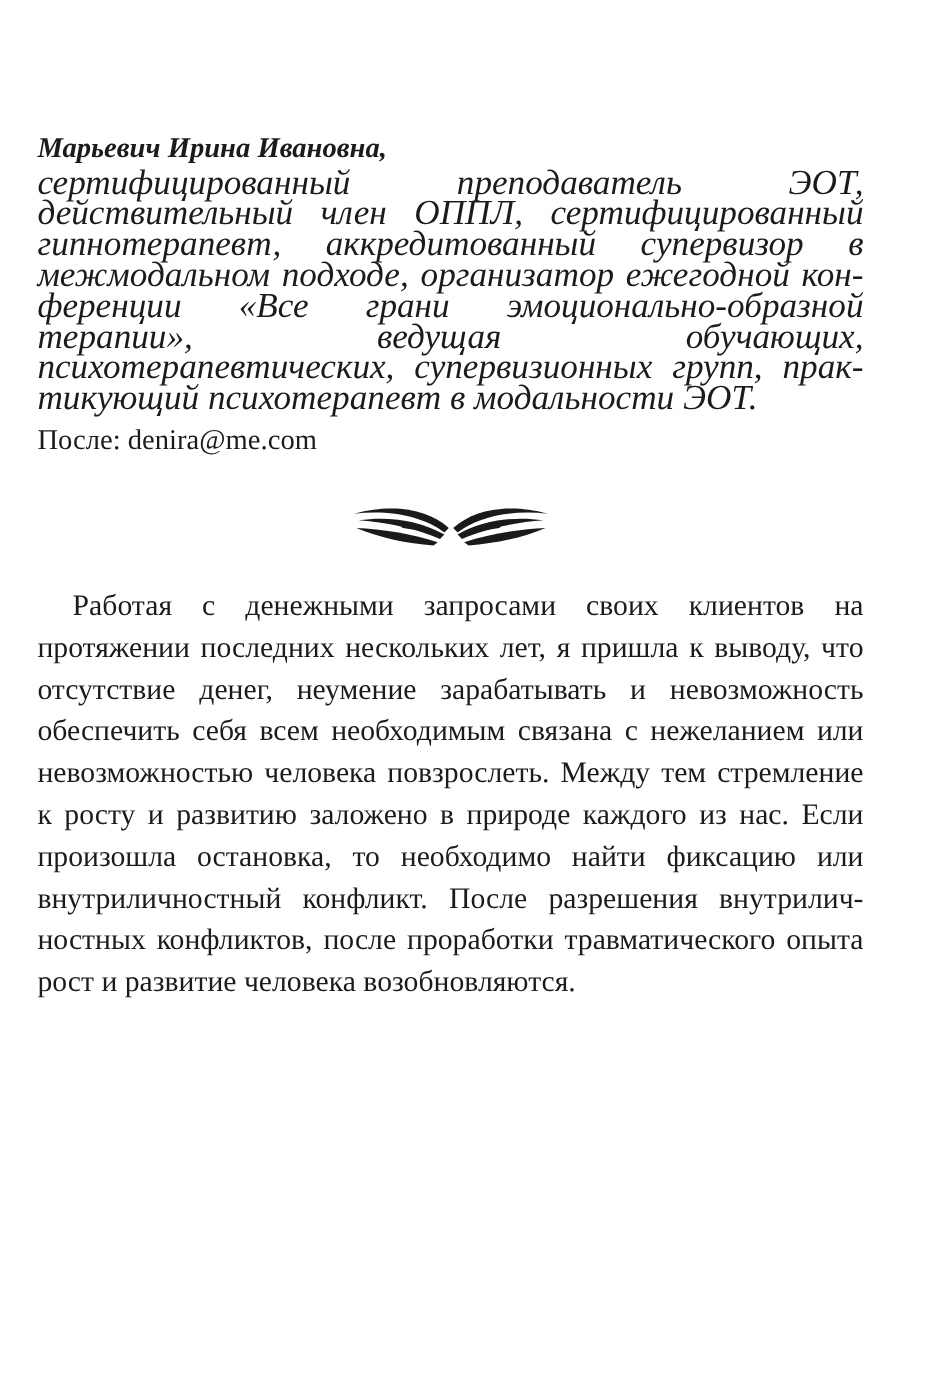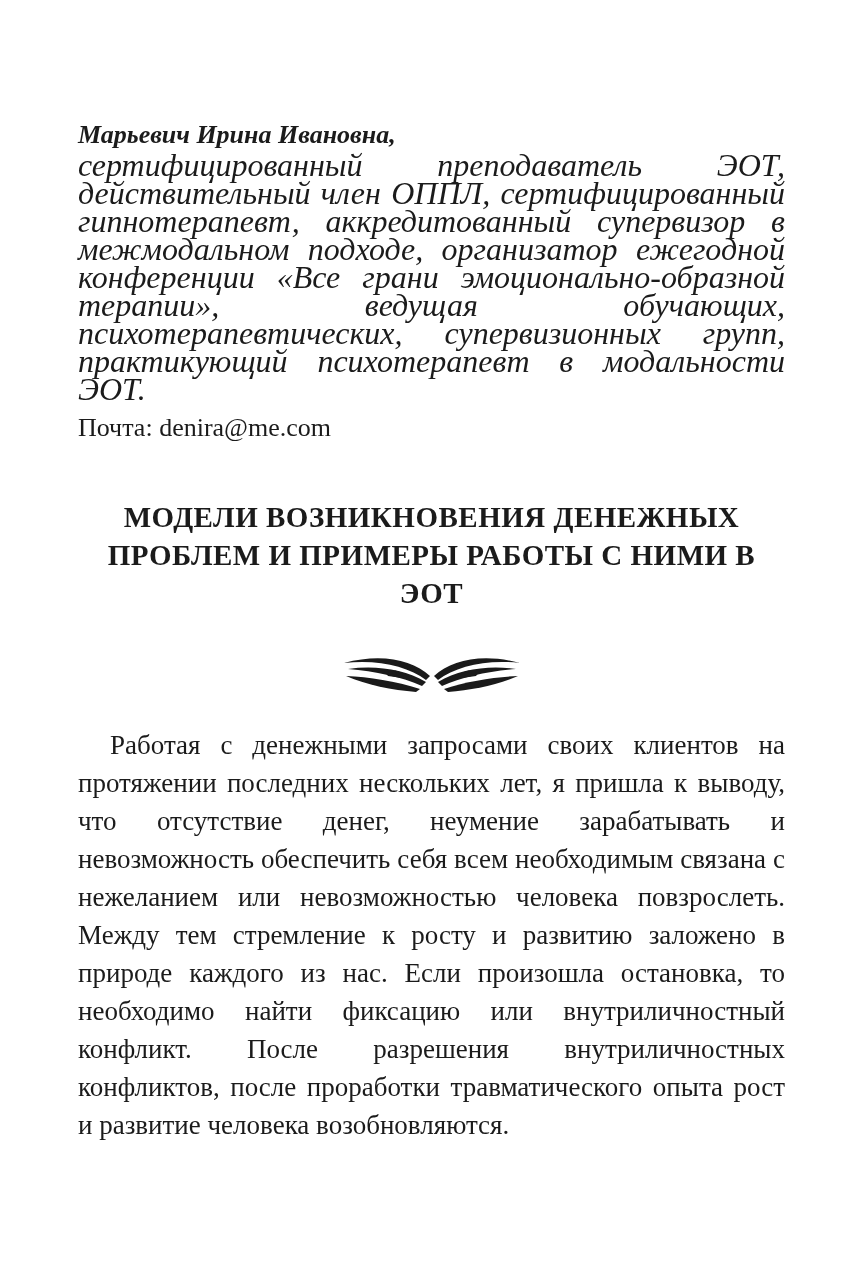--- a/index.html
+++ b/index.html
@@ -12,21 +12,21 @@
     height: 1270px;
     overflow: hidden;
     color: #1b1b1b;
     font-family: "Liberation Serif", "DejaVu Serif", serif;
     -webkit-font-smoothing: antialiased;
   }
   .page {
     box-sizing: border-box;
     width: 857px;
     height: 1270px;
-    padding: 118px 72px 0 78px;
+    padding: 118px 72px 0 34px;
     background: #ffffff;
   }
   .author-block { margin: 0; }
   .author-name {
     margin: 0;
     font-size: 26px;
     line-height: 33px;
     font-weight: bold;
     font-style: italic;
   }
@@ -66,24 +66,23 @@
   }
 </style>
 </head>
 <body>
 
 <div class="page">
 
   <div class="author-block">
     <p class="author-name">Марьевич Ирина Ивановна,</p>
     <p class="author-bio">сертифицированный преподаватель ЭОТ, действительный член ОППЛ, сертифицированный гипнотерапевт, аккредитованный супервизор в межмодальном подходе, организатор ежегодной кон­ференции «Все грани эмоционально-образной терапии», ведущая обучающих, психотерапевтических, супервизионных групп, прак­тикующий психотерапевт в модальности ЭОТ.</p>
-    <p class="author-email"><span>Почта:</span>&nbsp;<span>denira@me.com</span></p>
+    <p class="author-email"><span>После:</span>&nbsp;<span>denira@me.com</span></p>
   </div>
 
-  <h1 class="chapter-title"><span>МОДЕЛИ ВОЗНИКНОВЕНИЯ ДЕНЕЖНЫХ</span><br><span>ПРОБЛЕМ И ПРИМЕРЫ РАБОТЫ С НИМИ В ЭОТ</span></h1>
 
   <div class="ornament-wrap">
     <span>
       <svg width="186" height="46" viewBox="0 0 186 46" aria-hidden="true">
         <g fill="#1a1a1a">
 
           <g transform="translate(95,3)">
             <path d="M0 21 C18 5 48 -2 86 8 C53 4 22 11 4 25 Z"></path>
             <path d="M4 27 C26 14 55 10 82 14 C55 16 28 22 8 31 Z"></path>
             <path d="M10 34 C34 26 61 22 84 21 C63 30 38 35 14 37 Z"></path>

